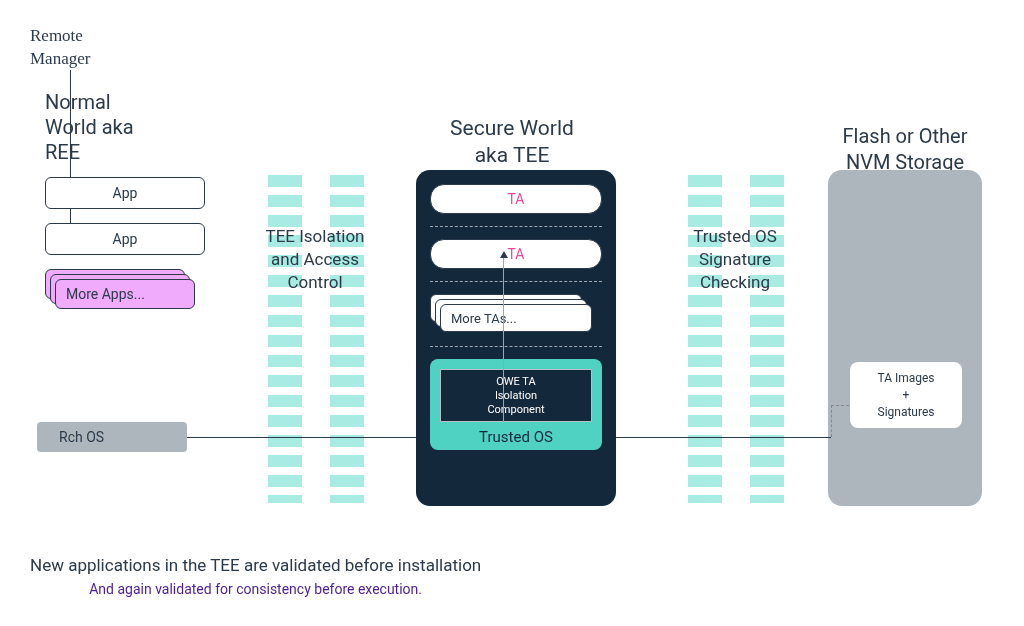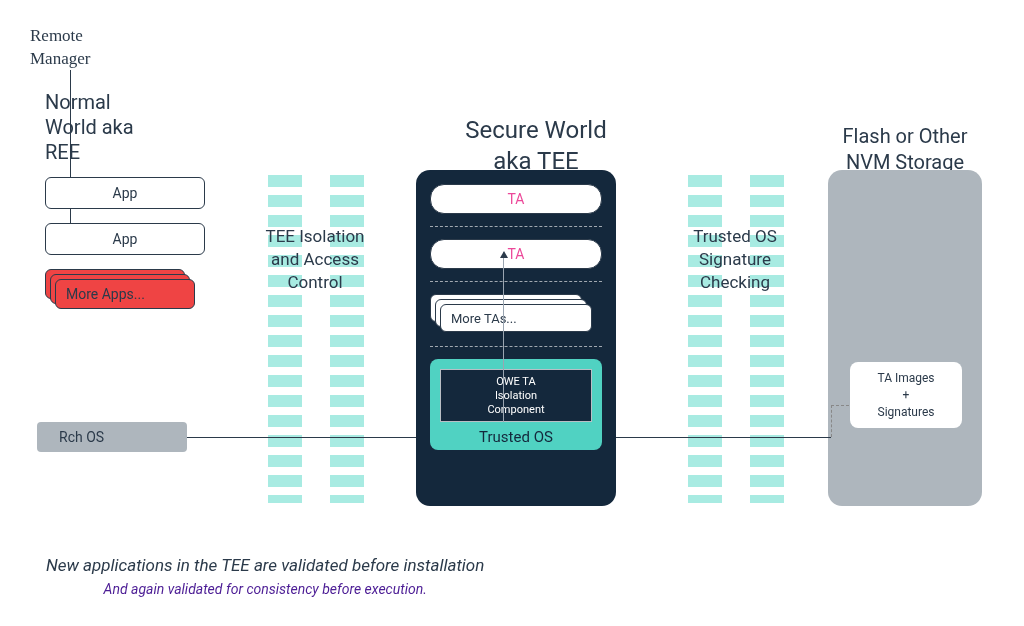--- a/index.html
+++ b/index.html
@@ -18,27 +18,27 @@
   
   .ree-col { position: absolute; left: 45px; top: 90px; width: 160px; }
   .ree-title { font-size: 20px; line-height: 1.25; margin-bottom: 12px; }
   .box {
     border: 1px solid #2b3a4a; border-radius: 6px; padding: 7px 14px;
     font-size: 14px; margin-bottom: 14px; background: #fff;
     display: flex; align-items: center;
   }
   .box.center { justify-content: center; }
   .stack { position: relative; height: 44px; margin-bottom: 14px; }
-  .stack .layer { position: absolute; width: 140px; height: 30px; border: 1px solid #2b3a4a; border-radius: 6px; background: #ef4444; }
+  .stack .layer { position: absolute; width: 140px; height: 30px; border: 1px solid #2b3a4a; border-radius: 6px; background: #f0abfc; }
   .stack .l1 { left: 0; top: 0; }
   .stack .l2 { left: 5px; top: 5px; }
   .stack .l3 { left: 10px; top: 10px; display: flex; align-items: center; padding: 0 10px; font-size: 14px; }
 
   
-  .tee-title { position: absolute; left: 436px; top: 115px; width: 200px; font-size: 24px; text-align: center; line-height: 1.3; }
+  .tee-title { position: absolute; left: 412px; top: 115px; width: 200px; font-size: 21px; text-align: center; line-height: 1.3; }
   .tee-panel {
     position: absolute; left: 416px; top: 170px; width: 200px; height: 336px;
     background: #14283c; border-radius: 14px; padding: 14px 14px 8px 14px;
   }
   .tee-panel .wbox {
     background: #fff; border: 1px solid #2b3a4a; border-radius: 14px;
     height: 30px; display: flex; align-items: center; justify-content: center;
     font-size: 14px; color: #ec4899;
   }
   .tee-panel .dash {
@@ -87,21 +87,21 @@
     content: ""; position: absolute; left: -3px; bottom: -1px;
     border-left: 4px solid transparent; border-right: 4px solid transparent;
     border-top: 7px solid #2b3a4a;
   }
   .arrow-up::after {
     content: ""; position: absolute; left: -3px; top: -1px;
     border-left: 4px solid transparent; border-right: 4px solid transparent;
     border-bottom: 7px solid #2b3a4a;
   }
 
-  .footer { position: absolute; left: 46px; top: 555px; font-style: italic; }
+  .footer { position: absolute; left: 30px; top: 555px; }
   .footer .t1 { font-size: 17px; margin-bottom: 6px; }
   .footer .t2 { font-size: 14px; color: #4c1d95; text-align: center; }
 
   .dashed-line { position: absolute; border-top: 1px dashed #888; height: 0; }
   .dashed-line-v { position: absolute; border-left: 1px dashed #888; width: 0; }
 
 </style>
 </head>
 <body>
 

